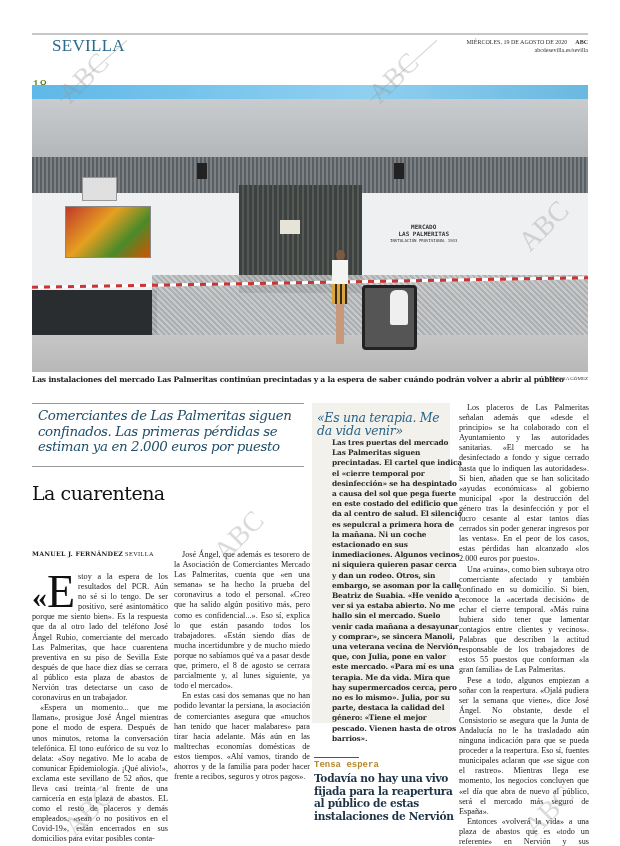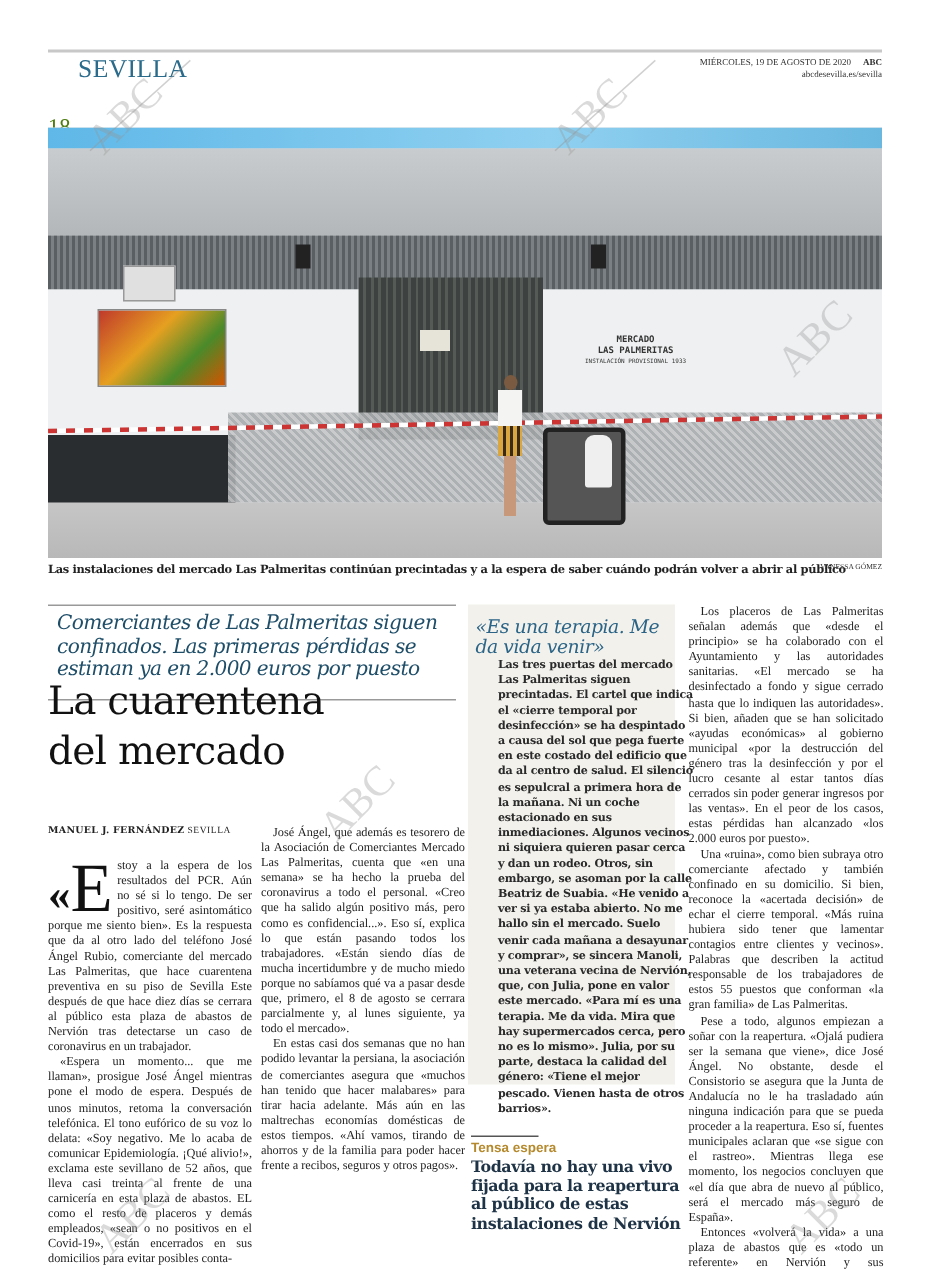--- a/index.html
+++ b/index.html
@@ -35,21 +35,21 @@
     .woman .legs { position: absolute; left: 6px; top: 54px; width: 8px; height: 40px; background: #c8987a; }
     .stroller { position: absolute; left: 330px; top: 200px; width: 55px; height: 65px; border: 3px solid #222; border-radius: 4px; background: #555; }
     .child { position: absolute; left: 358px; top: 205px; width: 18px; height: 35px; background: #efefef; border-radius: 6px 6px 2px 2px; }
 
     .caption { position: absolute; left: 32px; top: 375px; font-family: "DejaVu Serif", serif; font-size: 7.6px; font-weight: bold; color: #222; letter-spacing: -0.2px; }
     .credit { position: absolute; right: 32px; top: 376px; font-family: "Liberation Serif", serif; font-size: 5px; color: #333; }
 
     .rule-top { position: absolute; left: 32px; width: 272px; top: 403px; height: 1px; background: #999; }
     .subhead { position: absolute; left: 38px; top: 408px; width: 270px; font-family: "DejaVu Serif", serif; font-style: italic; font-size: 13.4px; line-height: 15.5px; color: #1f4e69; letter-spacing: -0.4px; }
     .rule-mid { position: absolute; left: 32px; width: 272px; top: 466px; height: 1px; background: #999; }
-    .headline { position: absolute; left: 32px; top: 452px; font-family: "DejaVu Serif", serif; font-size: 26px; line-height: 33px; color: #111; letter-spacing: -0.5px; }
+    .headline { position: absolute; left: 32px; top: 477px; font-family: "DejaVu Serif", serif; font-size: 19px; line-height: 33px; color: #111; letter-spacing: -0.5px; }
 
     .byline { position: absolute; left: 32px; top: 550px; font-size: 6.3px; color: #222; }
     .byline b { font-weight: bold; letter-spacing: 0.2px; }
     .byline .loc { font-family: "Liberation Serif", serif; letter-spacing: 0.4px; }
 
     .col { position: absolute; font-family: "Liberation Serif", serif; font-size: 8.2px; line-height: 10.1px; color: #222; text-align: justify; hyphens: auto; }
     .col p { text-indent: 8px; }
     .col p.first { text-indent: 0; }
     .col1 { left: 32px; top: 572px; width: 136px; }
     .col2 { left: 174px; top: 550px; width: 136px; }
@@ -57,21 +57,21 @@
 
     .dropcap-wrap { float: left; display: flex; align-items: flex-start; margin-right: 3px; margin-top: 0px; }
     .guillemet { font-family: "Liberation Serif", serif; font-size: 30px; line-height: 30px; color: #111; font-weight: bold; margin-top: 10px; }
     .dropcap { font-family: "Liberation Serif", serif; font-size: 46px; line-height: 40px; color: #111; }
 
     .sidebar { position: absolute; left: 312px; top: 403px; width: 138px; height: 320px; background: #f2f1ec; }
     .sidebar-title { position: absolute; left: 317px; top: 411px; width: 132px; font-family: "DejaVu Serif", serif; font-style: italic; font-size: 12.5px; line-height: 13px; color: #2b6486; letter-spacing: -0.3px; }
     .sidebar-body { position: absolute; left: 332px; top: 438px; width: 130px; font-family: "DejaVu Serif", serif; font-weight: bold; font-size: 7.4px; line-height: 10.2px; color: #2a2a2a; letter-spacing: -0.15px; }
 
     .kicker-rule { position: absolute; left: 314px; top: 757px; width: 45px; height: 1px; background: #555; }
-    .kicker { position: absolute; left: 314px; top: 760px; font-family: Liberation Sans, sans-serif; font-weight: bold; font-size: 9px; color: #b58a2e; }
+    .kicker { position: absolute; left: 314px; top: 760px; font-family: Liberation Mono, monospace; font-weight: bold; font-size: 9px; color: #b58a2e; }
     .kicker-head { position: absolute; left: 314px; top: 772px; width: 140px; font-family: "DejaVu Serif", serif; font-weight: bold; font-size: 10.6px; line-height: 12.6px; color: #1f3346; letter-spacing: -0.3px; }
 
     .wm { position: absolute; font-family: "Liberation Serif", serif; font-size: 28px; color: rgba(150,150,150,0.35); transform: rotate(-45deg); pointer-events: none; }
     .wm-line { position: absolute; height: 1px; background: rgba(150,150,150,0.45); transform-origin: left center; transform: rotate(-42deg); pointer-events: none; }
   </style>
 </head>
 <body>
 
 <div class="header-rule"></div>
 <div class="page-num">18</div>
@@ -111,21 +111,20 @@
   <div class="child"></div>
 </div>
 <div class="caption">Las instalaciones del mercado Las Palmeritas continúan precintadas y a la espera de saber cuándo podrán volver a abrir al público</div>
 <div class="credit">VANESSA GÓMEZ</div>
 
 <div class="rule-top"></div>
 <div class="subhead">Comerciantes de Las Palmeritas siguen confinados. Las primeras pérdidas se estiman ya en 2.000 euros por puesto</div>
 <div class="rule-mid"></div>
 <div class="headline">
   <div>La cuarentena</div>
-  <div>del mercado</div>
 </div>
 <div class="byline">
   <b>MANUEL J. FERNÁNDEZ</b>
   <span class="loc">SEVILLA</span>
 </div>
 
 <div class="col col1">
   <div class="dropcap-wrap">
     <span class="guillemet">«</span>
     <span class="dropcap">E</span>

